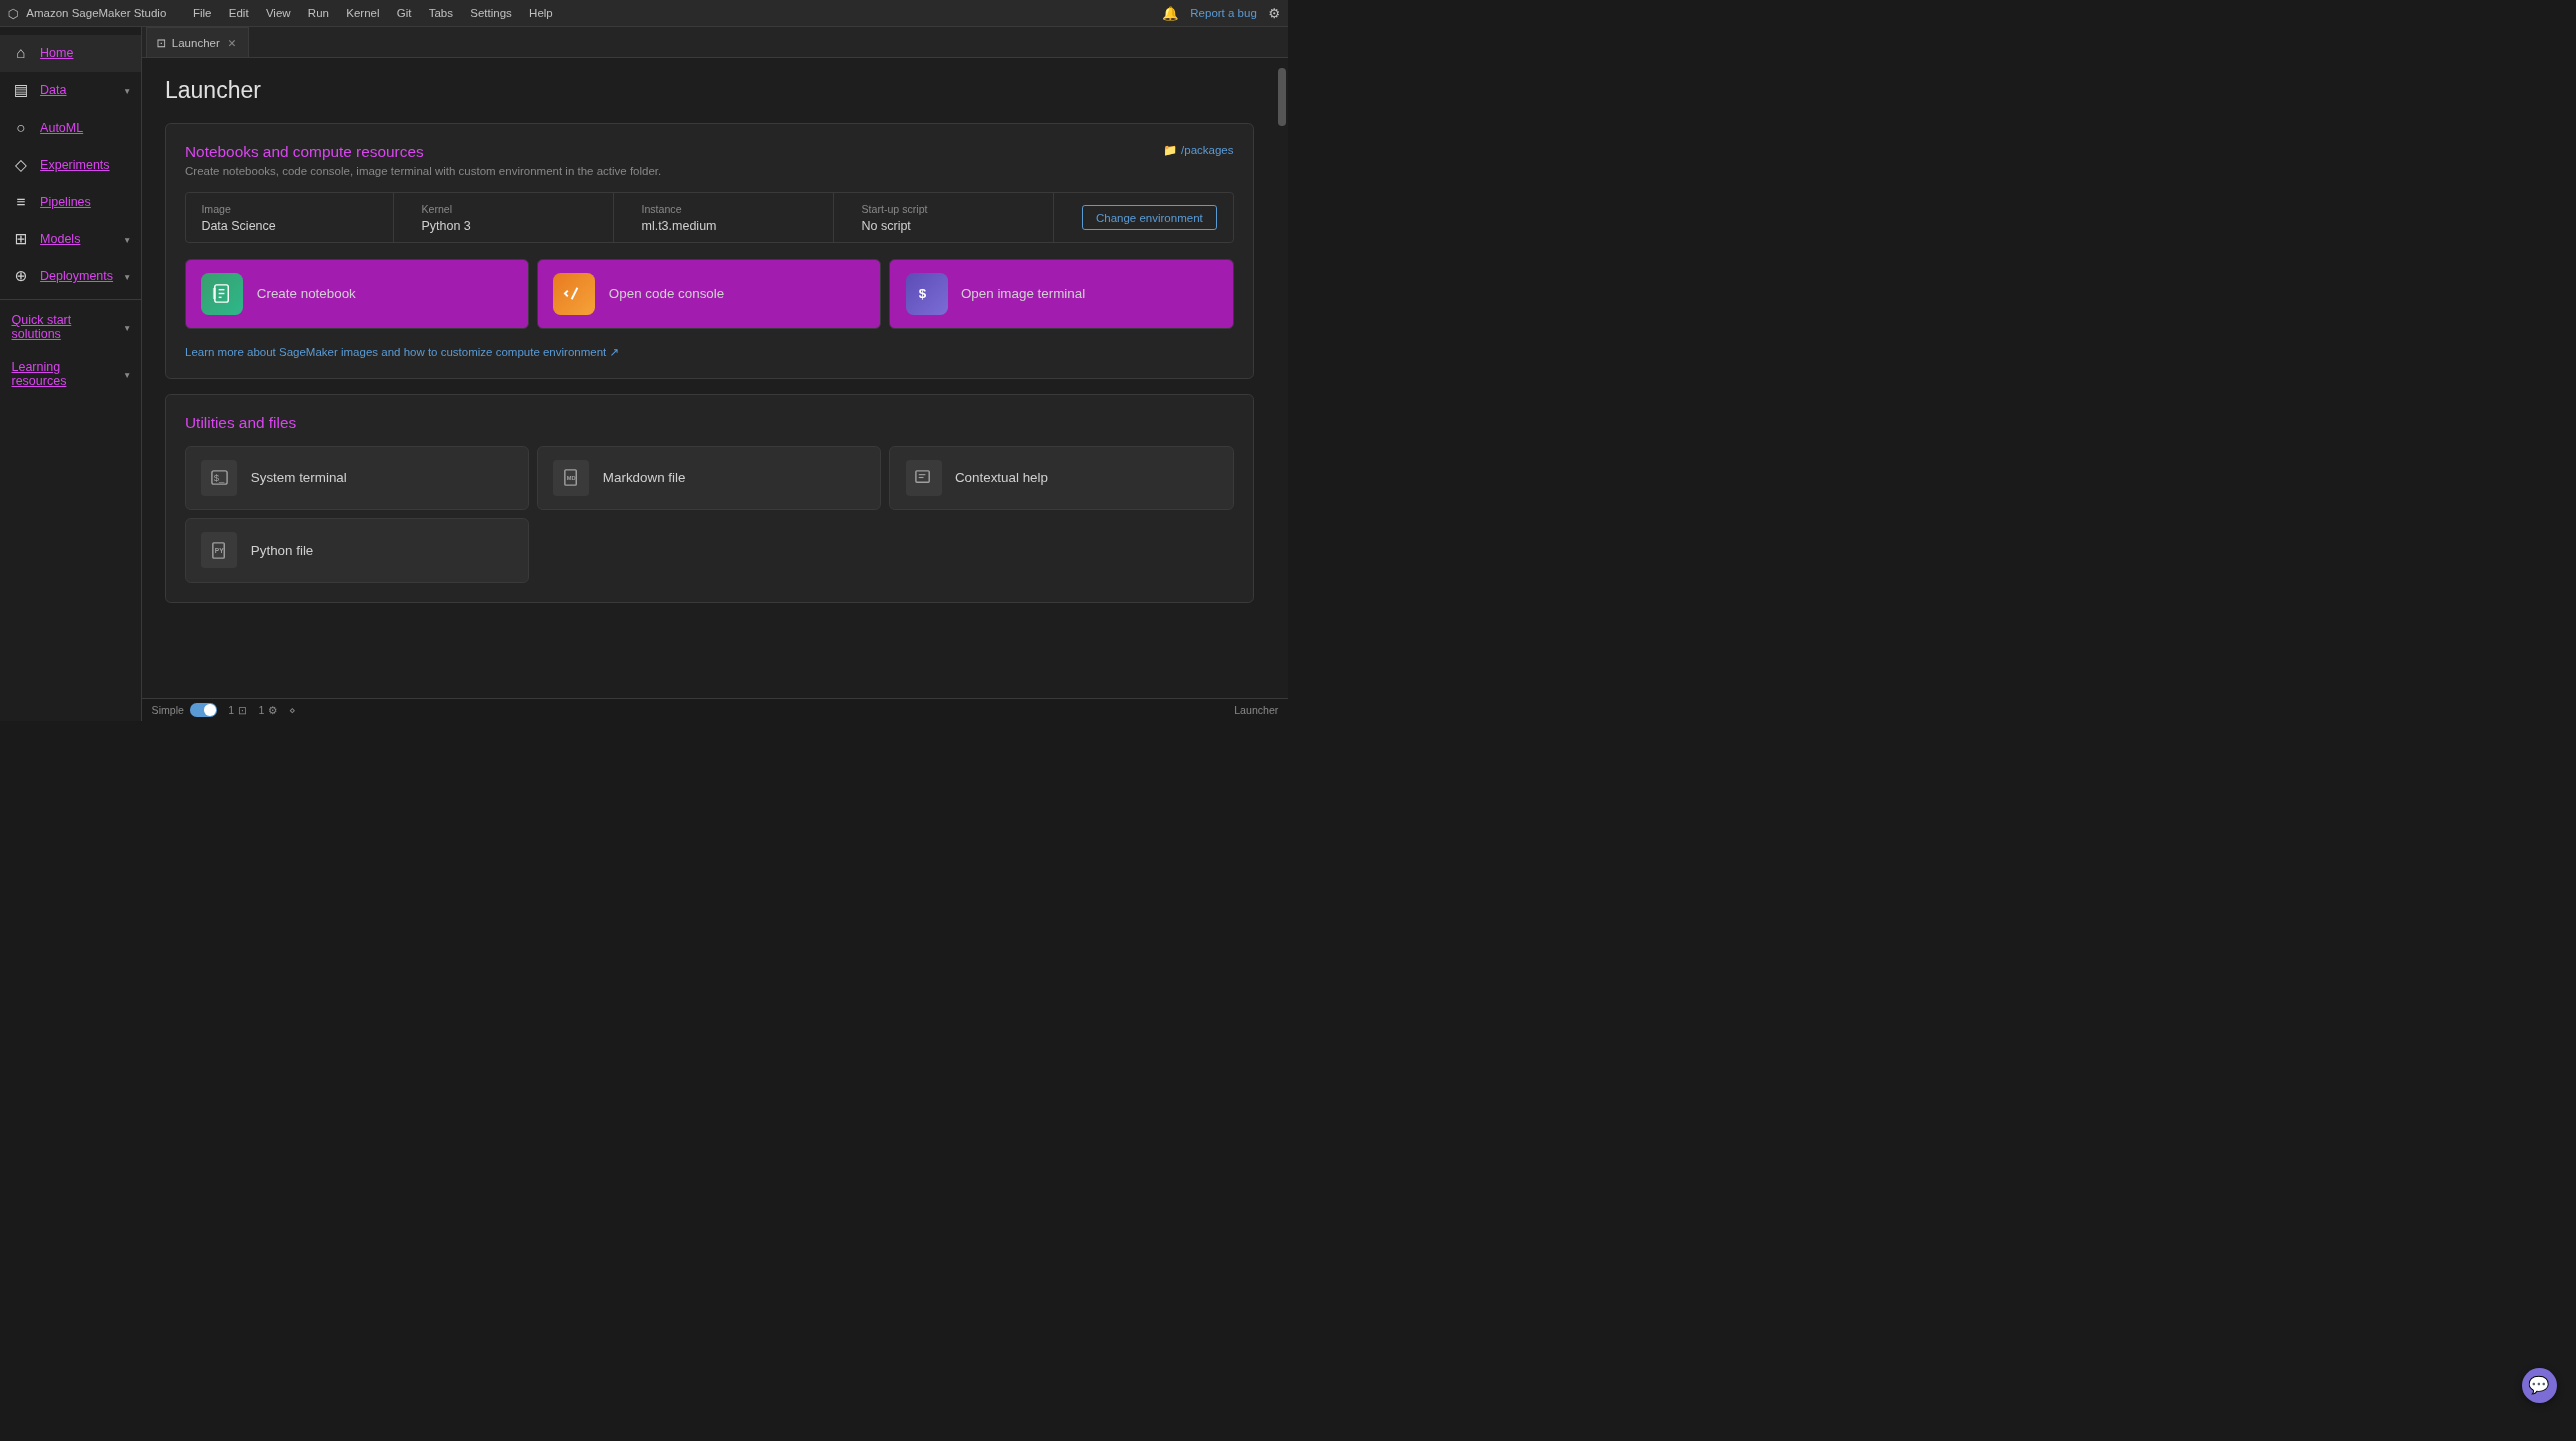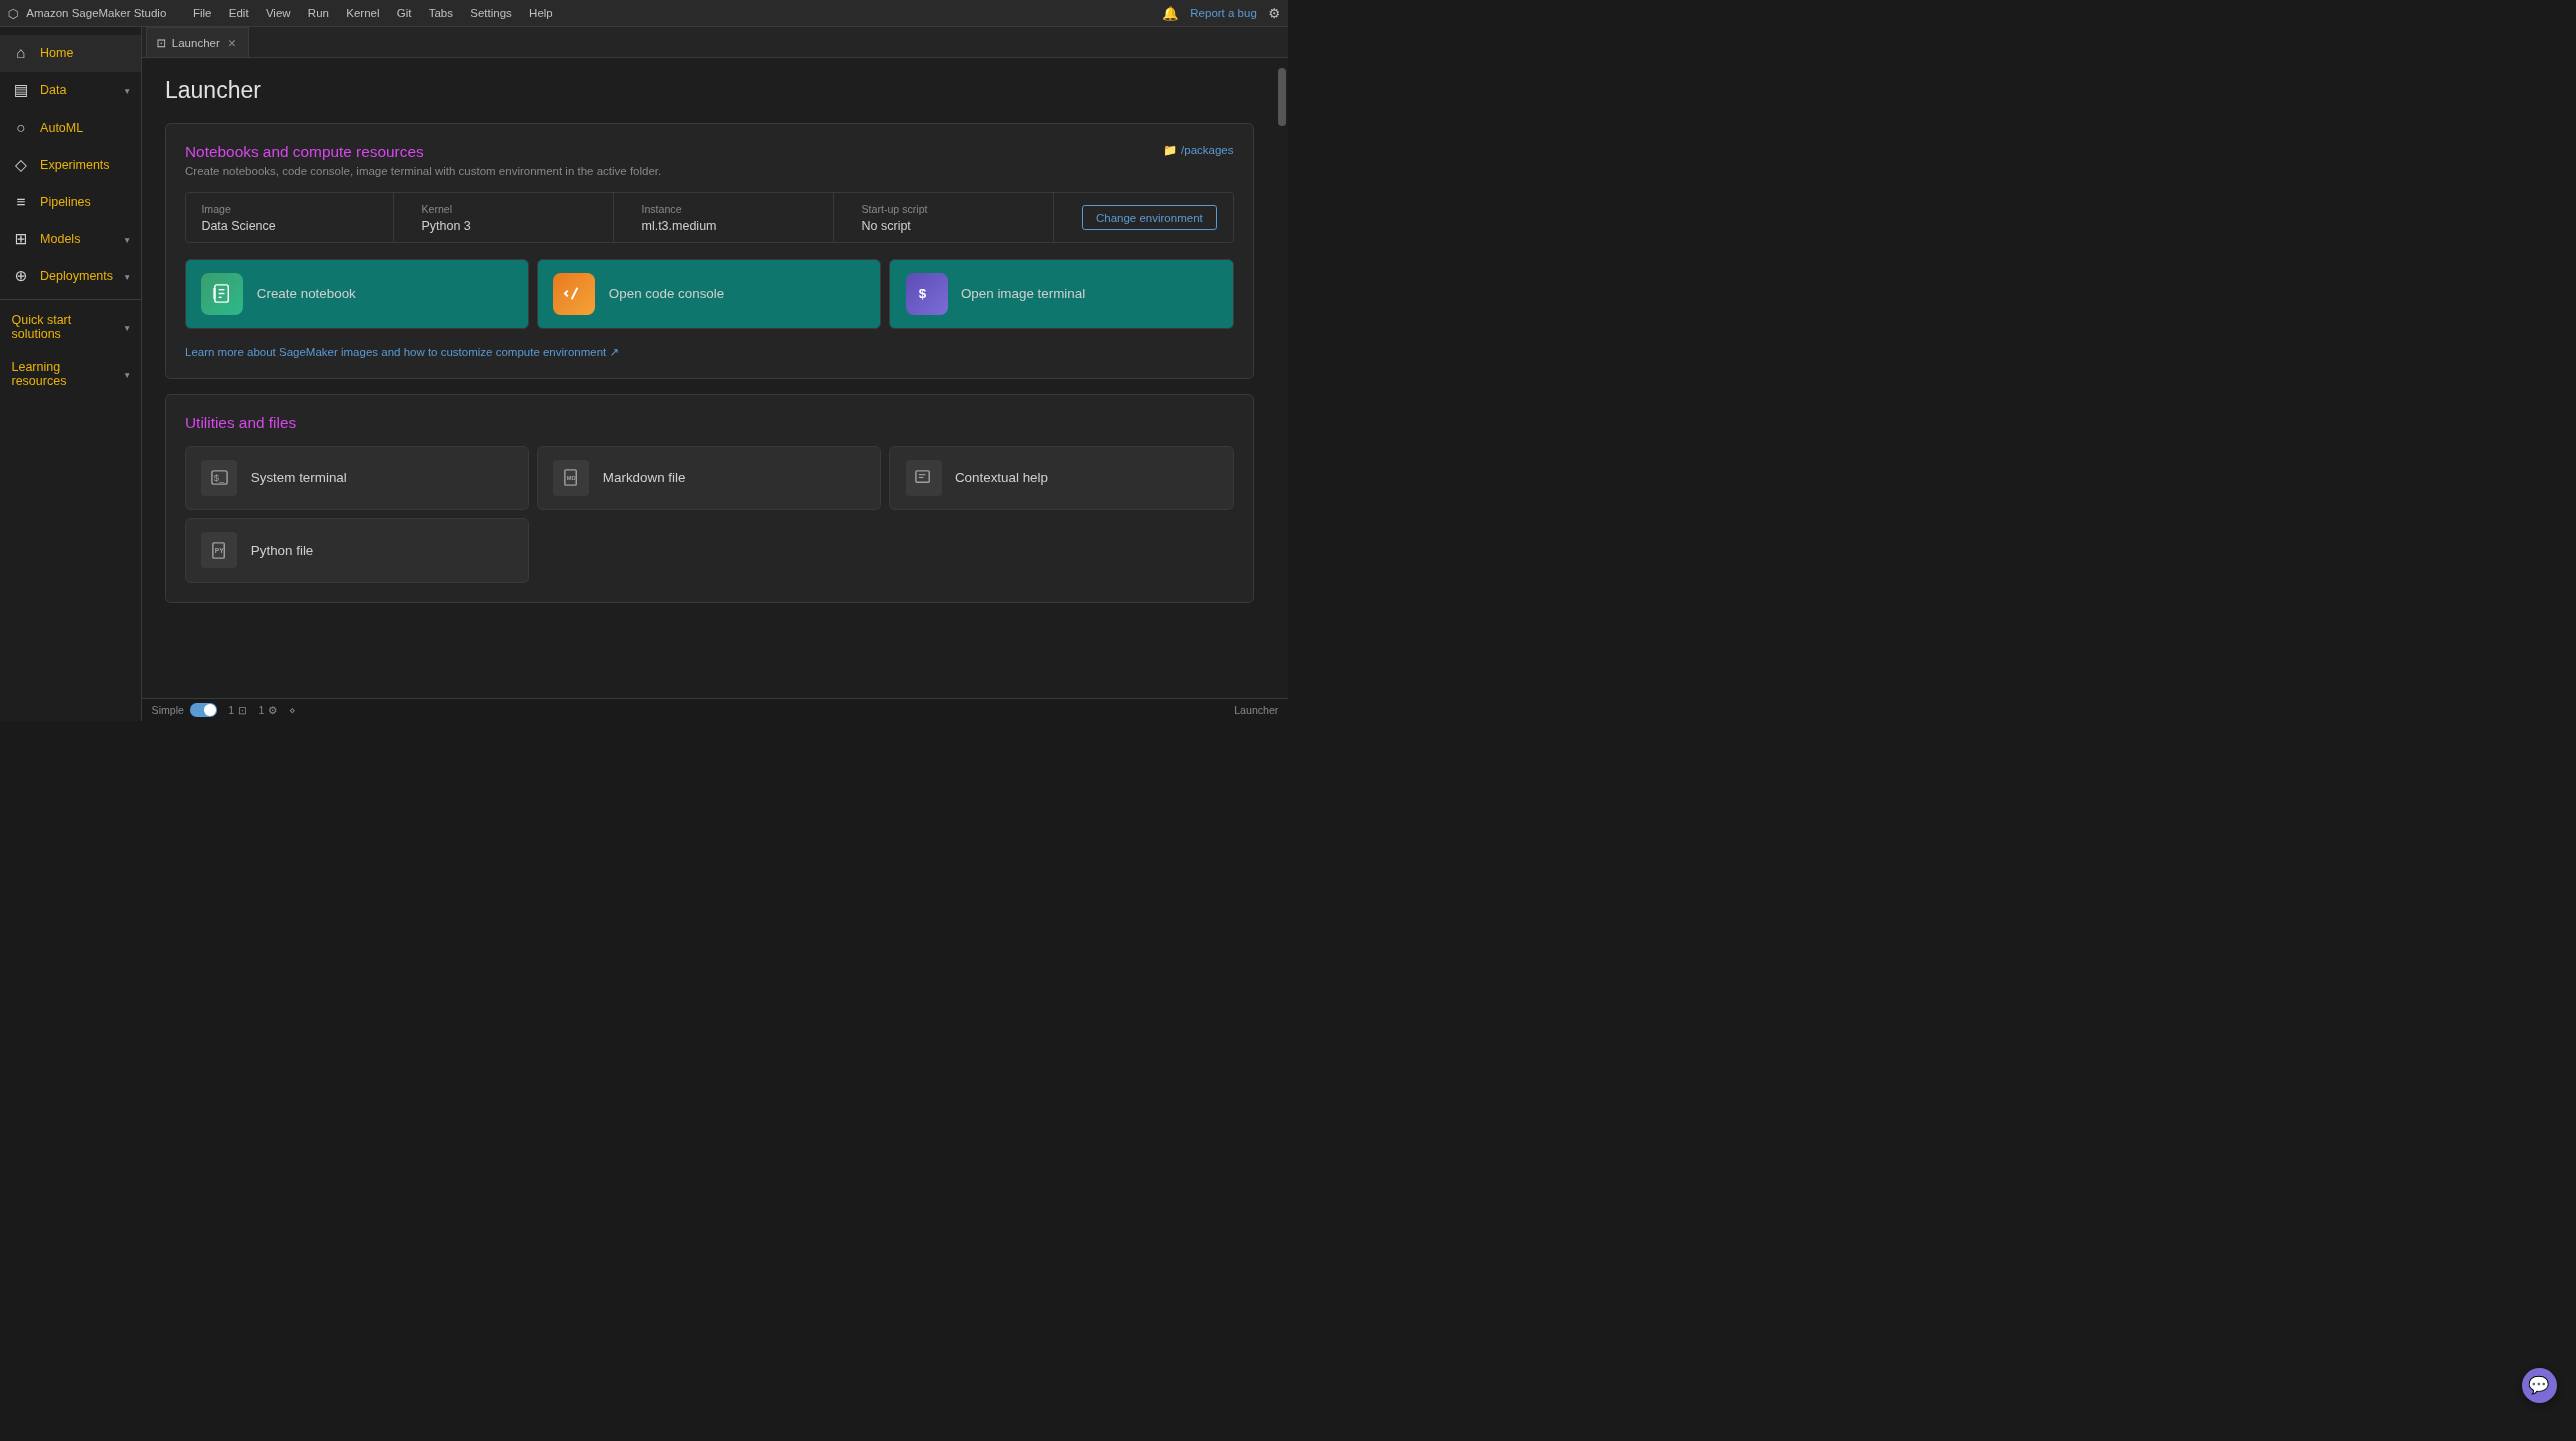--- a/index.html
+++ b/index.html
@@ -81,22 +81,23 @@
       border-radius: 0;
     }
     .sidebar-item.active { background: #2a2a2a; }
     .sidebar-icon {
       font-size: 15.4px;
       width: 19px;
       text-align: center;
       flex-shrink: 0;
     }
     .sidebar-label {
-      color: #eab308;
+      color: #d946ef;
       font-size: 12.5px;
+      text-decoration: underline;
     }
     .sidebar-chevron {
       margin-left: auto;
       font-size: 9.6px;
       color: #888;
     }
     .sidebar-divider {
       height: 1px;
       background: #3a3a3a;
       margin: 3.8px 0;
@@ -224,21 +225,21 @@
     
     .action-cards {
       display: grid;
       grid-template-columns: repeat(3, 1fr);
       gap: 7.7px;
       margin-bottom: 15.4px;
     }
     .action-card {
       display: flex;
       align-items: center;
-      background: #0f766e;
+      background: #a21caf;
       border: 1px solid #3a3a3a;
       border-radius: 5.8px;
       padding: 13.4px 15.4px;
       gap: 13.4px;
       cursor: pointer;
       text-decoration: none;
     }
     .action-icon-wrap {
       width: 42px;
       height: 42px;

